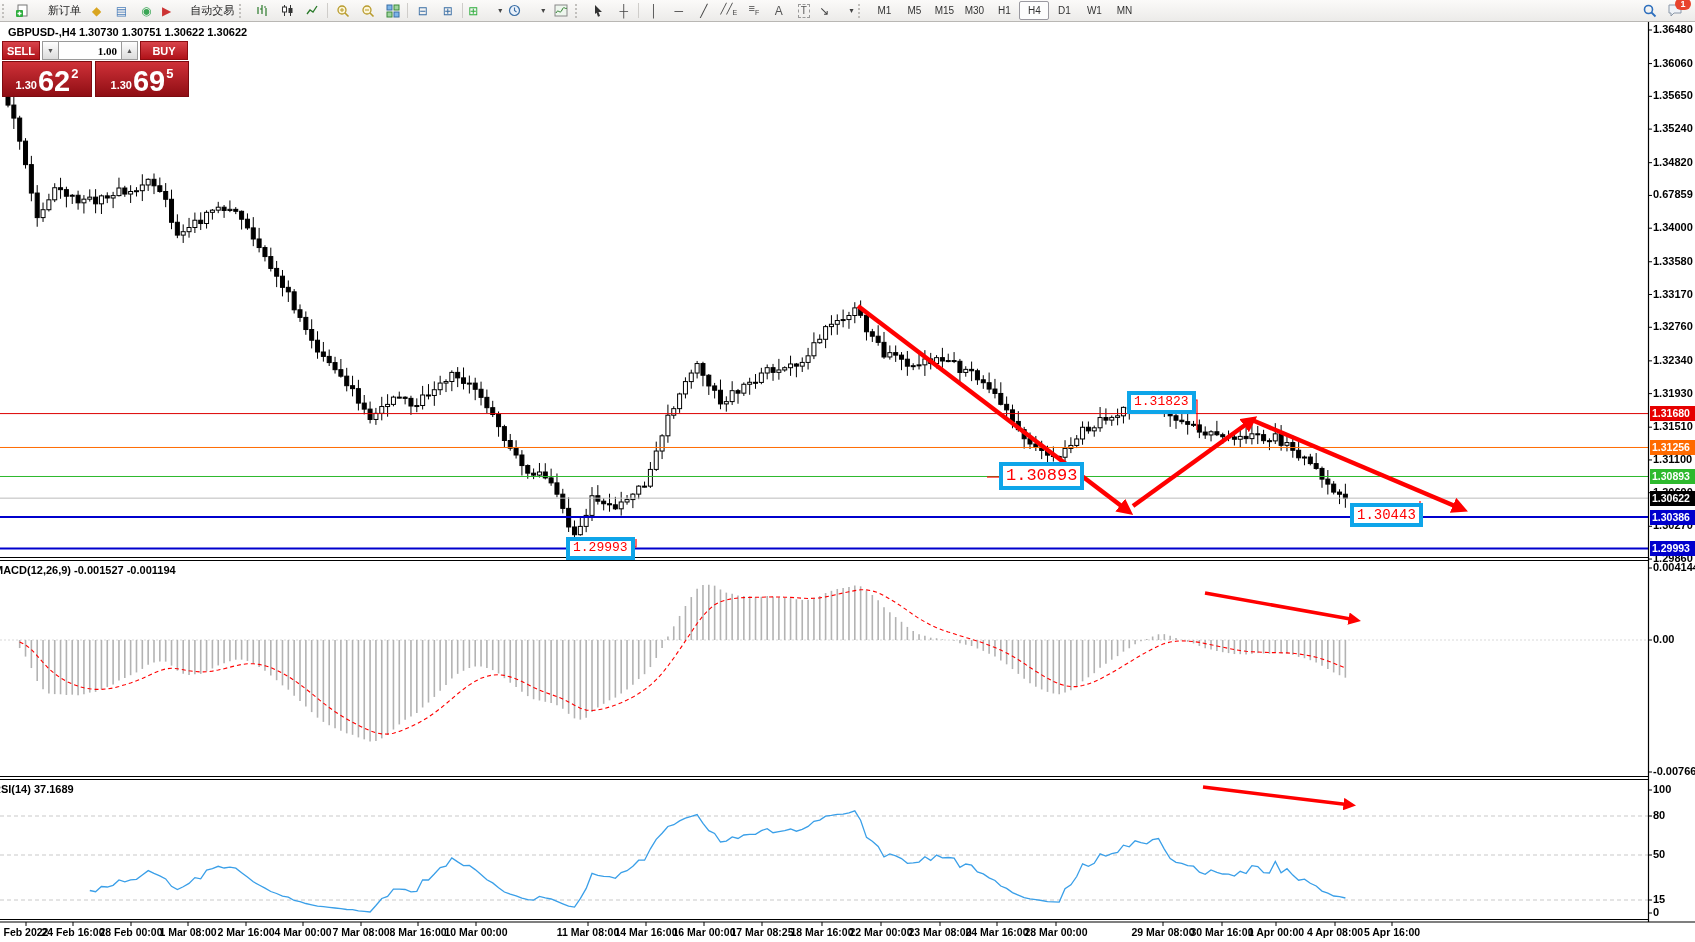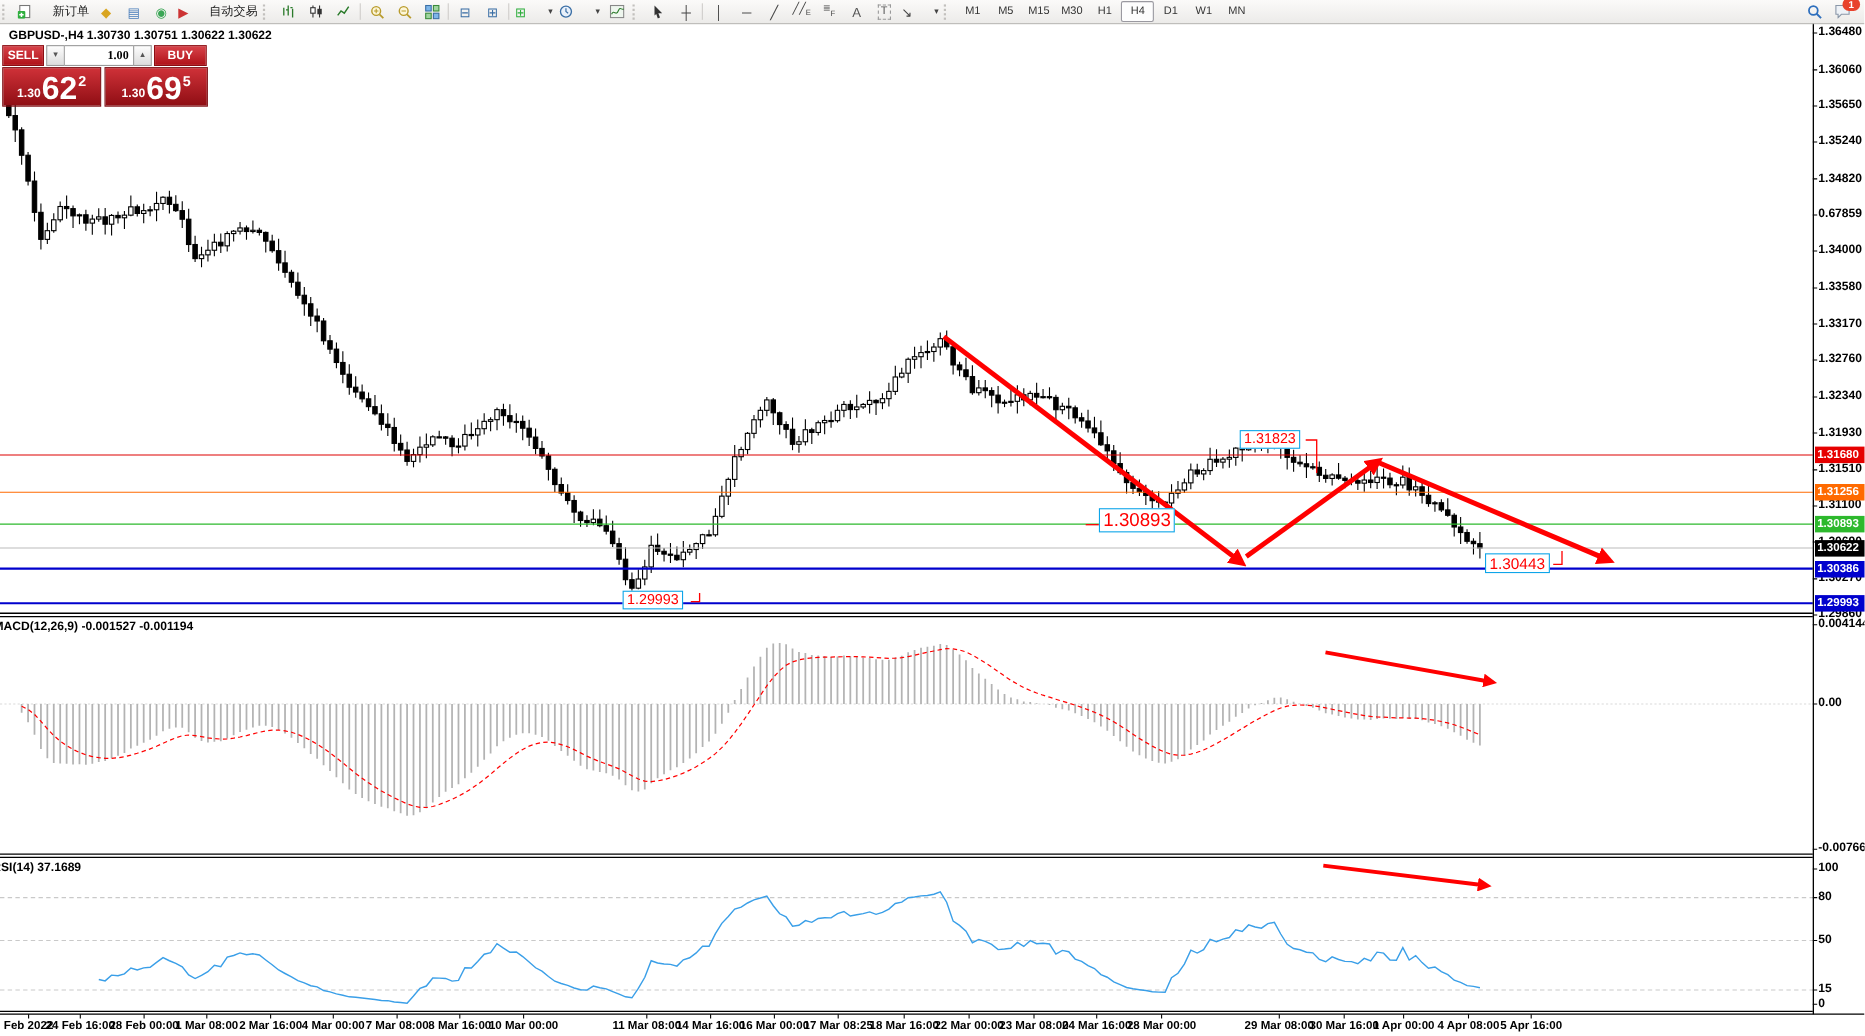--- a/index.html
+++ b/index.html
@@ -25,22 +25,22 @@
   #cv{position:absolute;left:0;top:0;z-index:1;}
   .olay{position:absolute;z-index:10;}
   #chart-title{left:8px;top:26px;font-size:11px;font-weight:700;color:#000;}
   #macd-label{left:-6px;top:564px;font-size:11px;font-weight:700;color:#000;}
   #rsi-label{left:-7px;top:783px;font-size:11px;font-weight:700;color:#000;}
   .tick-label{position:absolute;left:1653px;font-size:11px;font-weight:700;color:#000;z-index:5;white-space:nowrap;}
   .axis-badge{position:absolute;left:1650px;width:44px;height:15px;color:#fff;font-size:10.5px;
               font-weight:700;line-height:15px;padding-left:2px;z-index:6;}
   .time-label{position:absolute;top:926px;width:90px;margin-left:-45px;text-align:center;
               font-size:10.5px;font-weight:700;color:#000;z-index:5;white-space:nowrap;}
-  .plabel{position:absolute;z-index:12;border:1px solid #0ea5e9;color:#ff0000;background:#fff;
-          padding:0px 3px;line-height:1.15;white-space:nowrap;}
+  .plabel{position:absolute;z-index:12;border:4px solid #0ea5e9;color:#ff0000;background:#fff;
+          padding:0px 3px;line-height:1.15;white-space:nowrap;font-family:Liberation Mono, monospace;}
   
   #trade-panel{position:absolute;left:2px;top:41px;width:190px;height:60px;z-index:20;}
   #tp-row1{display:flex;height:19px;}
   .tp-btn{background:linear-gradient(#d8434a,#b01219);border:1px solid #8c0d12;color:#fff;
           font-size:11px;font-weight:700;display:flex;align-items:center;justify-content:center;}
   #sell-btn{width:36px;}
   #buy-btn{width:46px;margin-left:2px;}
   .spin{width:15px;background:linear-gradient(#fdfdfd,#dcdcdc);border:1px solid #9a9a9a;
         font-size:7px;color:#555;display:flex;align-items:center;justify-content:center;}
   #vol-input{width:58px;border:1px solid #9a9a9a;border-left:none;border-right:none;

